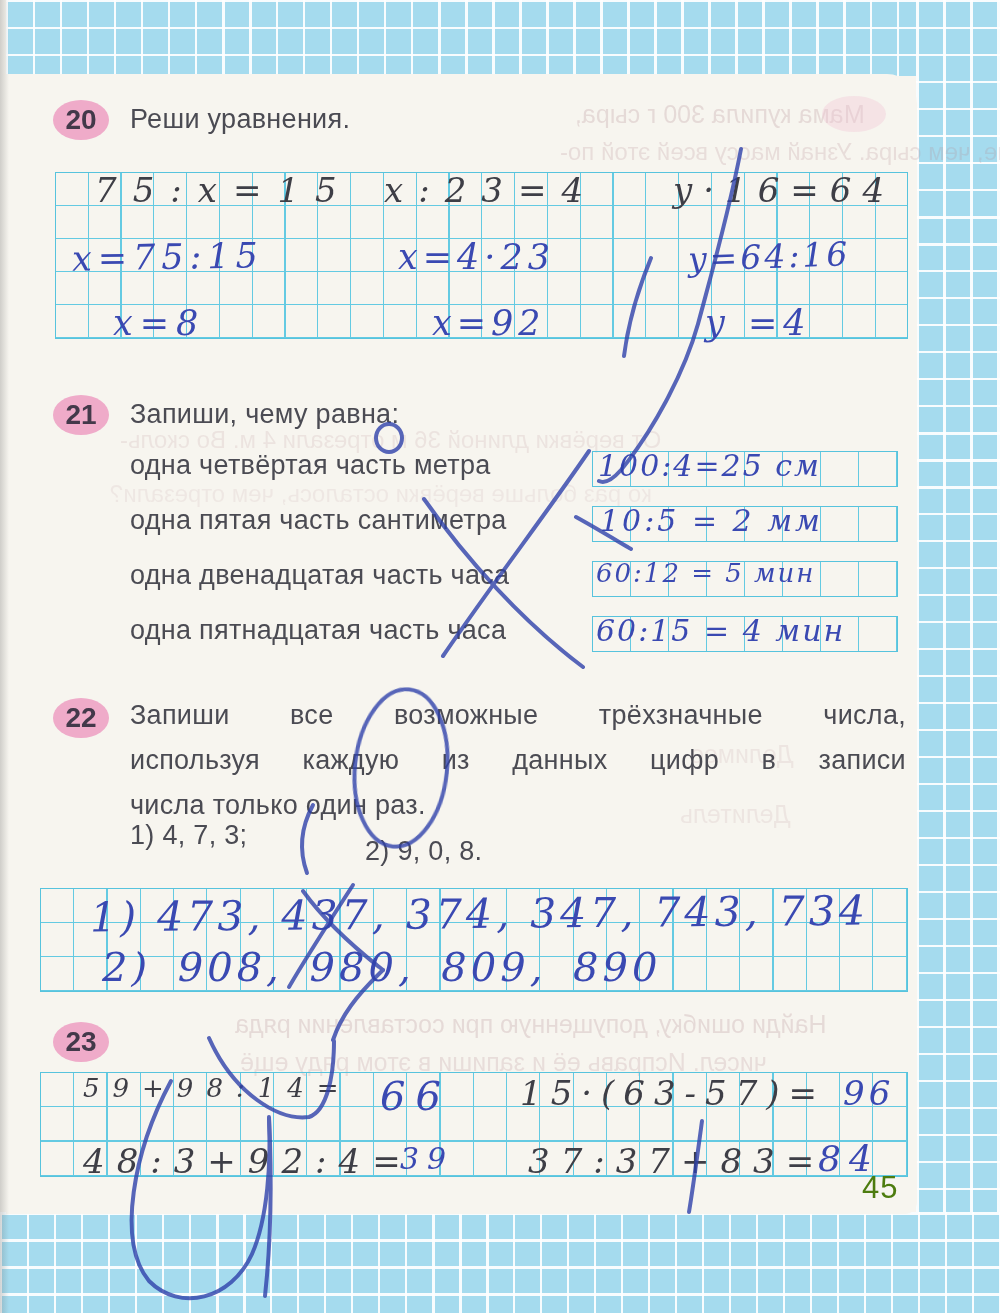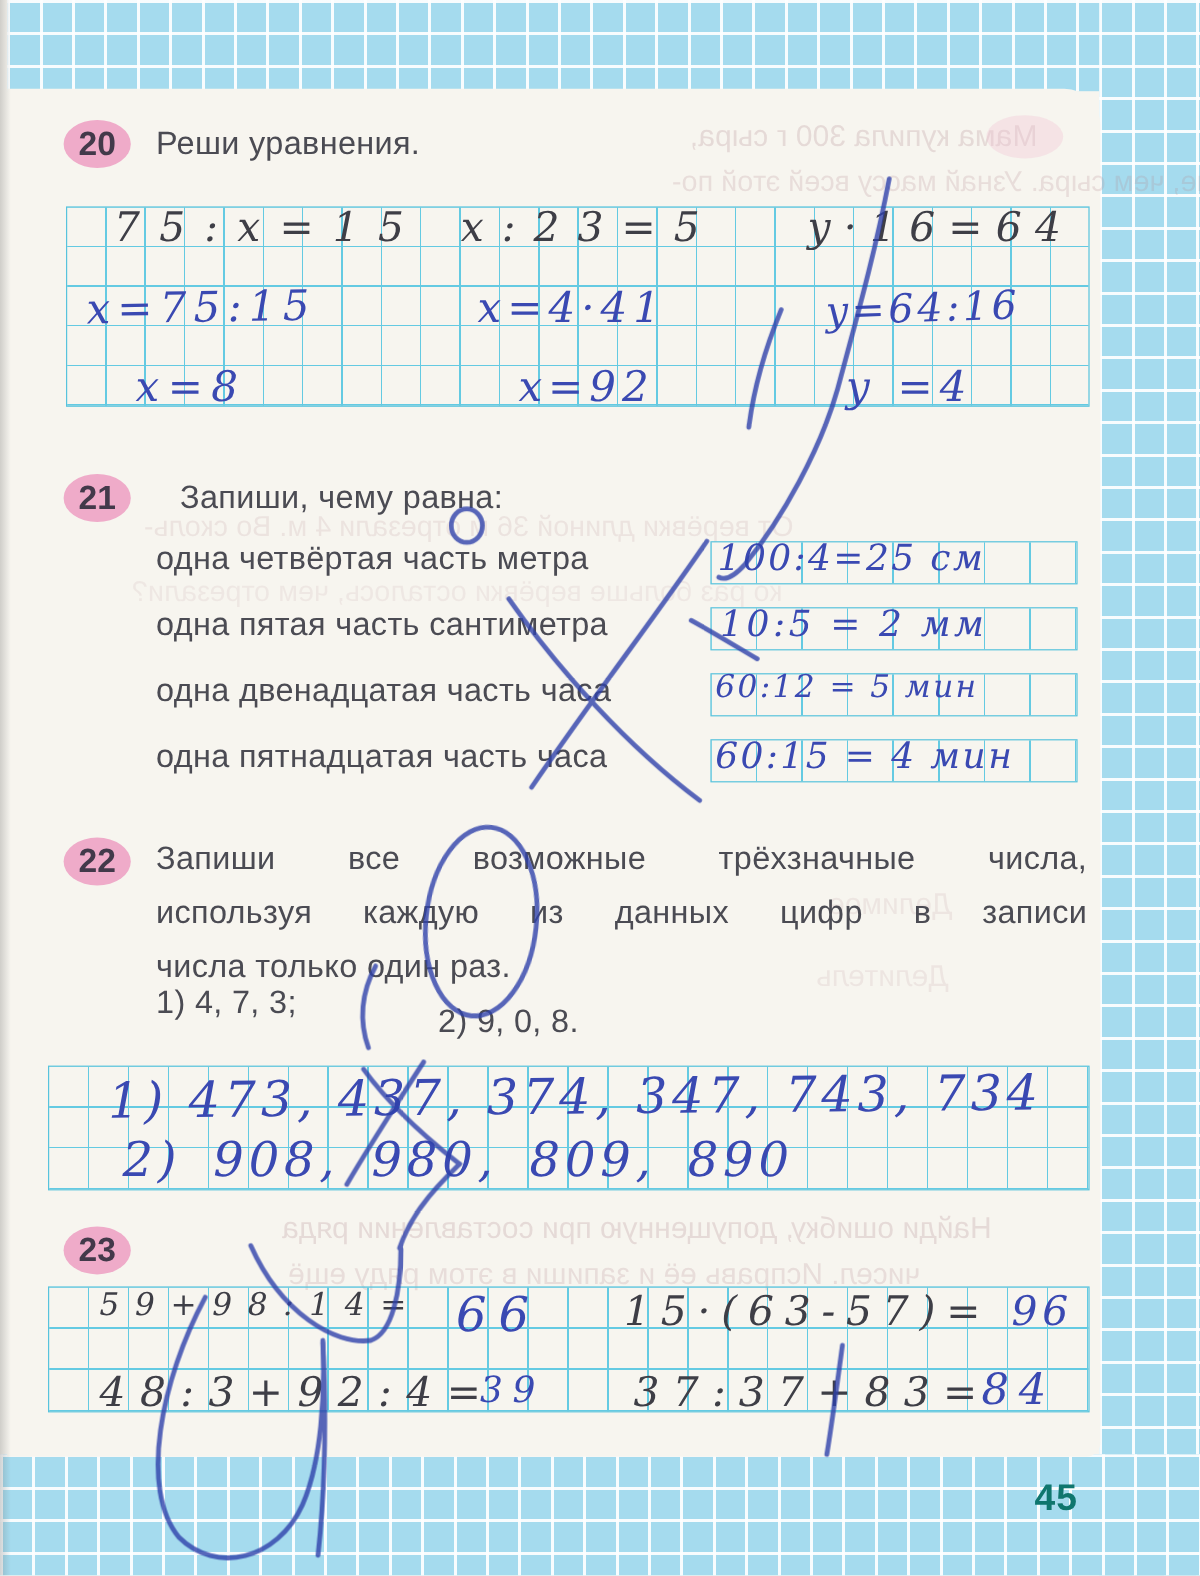--- a/index.html
+++ b/index.html
@@ -48,22 +48,22 @@
   
   .peq{position:absolute;z-index:12;font-family:"DejaVu Serif",serif;font-style:italic;
     color:#3e3e46;white-space:nowrap;}
   
   .hand{position:absolute;z-index:12;font-family:"DejaVu Serif",serif;font-style:italic;
     color:#3a49b2;white-space:nowrap;}
   
   .ghost{position:absolute;z-index:5;transform:scaleX(-1);color:#b48b92;white-space:nowrap;
     font-size:25px;}
   .ghost-ellipse{position:absolute;z-index:5;background:#f0c3d4;border-radius:50%;opacity:.35;}
-  .pagenum{position:absolute;z-index:10;left:862px;top:1230px;font-weight:bold;
-    font-size:31px;color:#0f766e;letter-spacing:1px;}
+  .pagenum{position:absolute;z-index:10;left:862px;top:1170px;font-weight:normal;
+    font-size:31px;color:#4d7c0f;letter-spacing:1px;}
   svg.pen{position:absolute;z-index:50;left:0;top:0;pointer-events:none;}
 </style>
 </head>
 <body>
 
 <div class="checker band-top"></div>
 <div class="checker band-right"></div>
 <div class="checker band-bottom"></div>
 <div class="content-mask"></div>
 <div class="edge-shadow"></div>
@@ -76,31 +76,31 @@
 <div class="ghost" style="left:690px;top:740px;opacity:.14;">Делимое</div>
 <div class="ghost" style="left:680px;top:800px;opacity:.14;">Делитель</div>
 <div class="ghost" style="left:235px;top:1010px;opacity:.25;">Найди ошибку, допущенную при составлении ряда</div>
 <div class="ghost" style="left:240px;top:1048px;opacity:.22;">чисел. Исправь её и запиши в этом ряду ещё</div>
 
 <div class="badge" style="left:53px;top:100px;">20</div>
 <div class="ptext" style="left:130px;top:104px;">Реши уравнения.</div>
 
 <div class="tgrid" style="left:55px;top:172px;width:851px;height:165px;"></div>
 <div class="peq" style="left:95px;top:170px;font-size:34px;letter-spacing:16px;">75:x=15</div>
-<div class="peq" style="left:384px;top:170px;font-size:34px;letter-spacing:15px;">x:23=5</div>
+<div class="peq" style="left:384px;top:170px;font-size:34px;letter-spacing:15px;">x:23=4</div>
 <div class="peq" style="left:673px;top:170px;font-size:34px;letter-spacing:11px;">y·16=64</div>
 <div class="hand" style="left:72px;top:237px;font-size:35px;letter-spacing:6px;transform:rotate(-1deg);">x=75:15</div>
-<div class="hand" style="left:398px;top:237px;font-size:35px;letter-spacing:5px;">x=4·41</div>
+<div class="hand" style="left:398px;top:237px;font-size:35px;letter-spacing:5px;">x=4·23</div>
 <div class="hand" style="left:688px;top:237px;font-size:33px;letter-spacing:3px;transform:rotate(-2deg);">y=64:16</div>
 <div class="hand" style="left:113px;top:303px;font-size:35px;letter-spacing:7px;">x=8</div>
 <div class="hand" style="left:432px;top:303px;font-size:35px;letter-spacing:5px;">x=92</div>
 <div class="hand" style="left:705px;top:303px;font-size:35px;letter-spacing:6px;">y =4</div>
 
 <div class="badge" style="left:53px;top:395px;">21</div>
-<div class="ptext" style="left:130px;top:399px;margin-left:20px;">Запиши, чему равна:</div>
+<div class="ptext" style="left:130px;top:399px;">Запиши, чему равна:</div>
 
 <div class="ptext" style="left:130px;top:450px;">одна четвёртая часть метра</div>
 <div class="ptext" style="left:130px;top:505px;">одна пятая часть сантиметра</div>
 <div class="ptext" style="left:130px;top:560px;">одна двенадцатая часть часа</div>
 <div class="ptext" style="left:130px;top:615px;">одна пятнадцатая часть часа</div>
 
 <div class="abox" style="left:592px;top:451px;width:304px;height:34px;"></div>
 <div class="abox" style="left:592px;top:506px;width:304px;height:34px;"></div>
 <div class="abox" style="left:592px;top:561px;width:304px;height:34px;"></div>
 <div class="abox" style="left:592px;top:616px;width:304px;height:34px;"></div>

